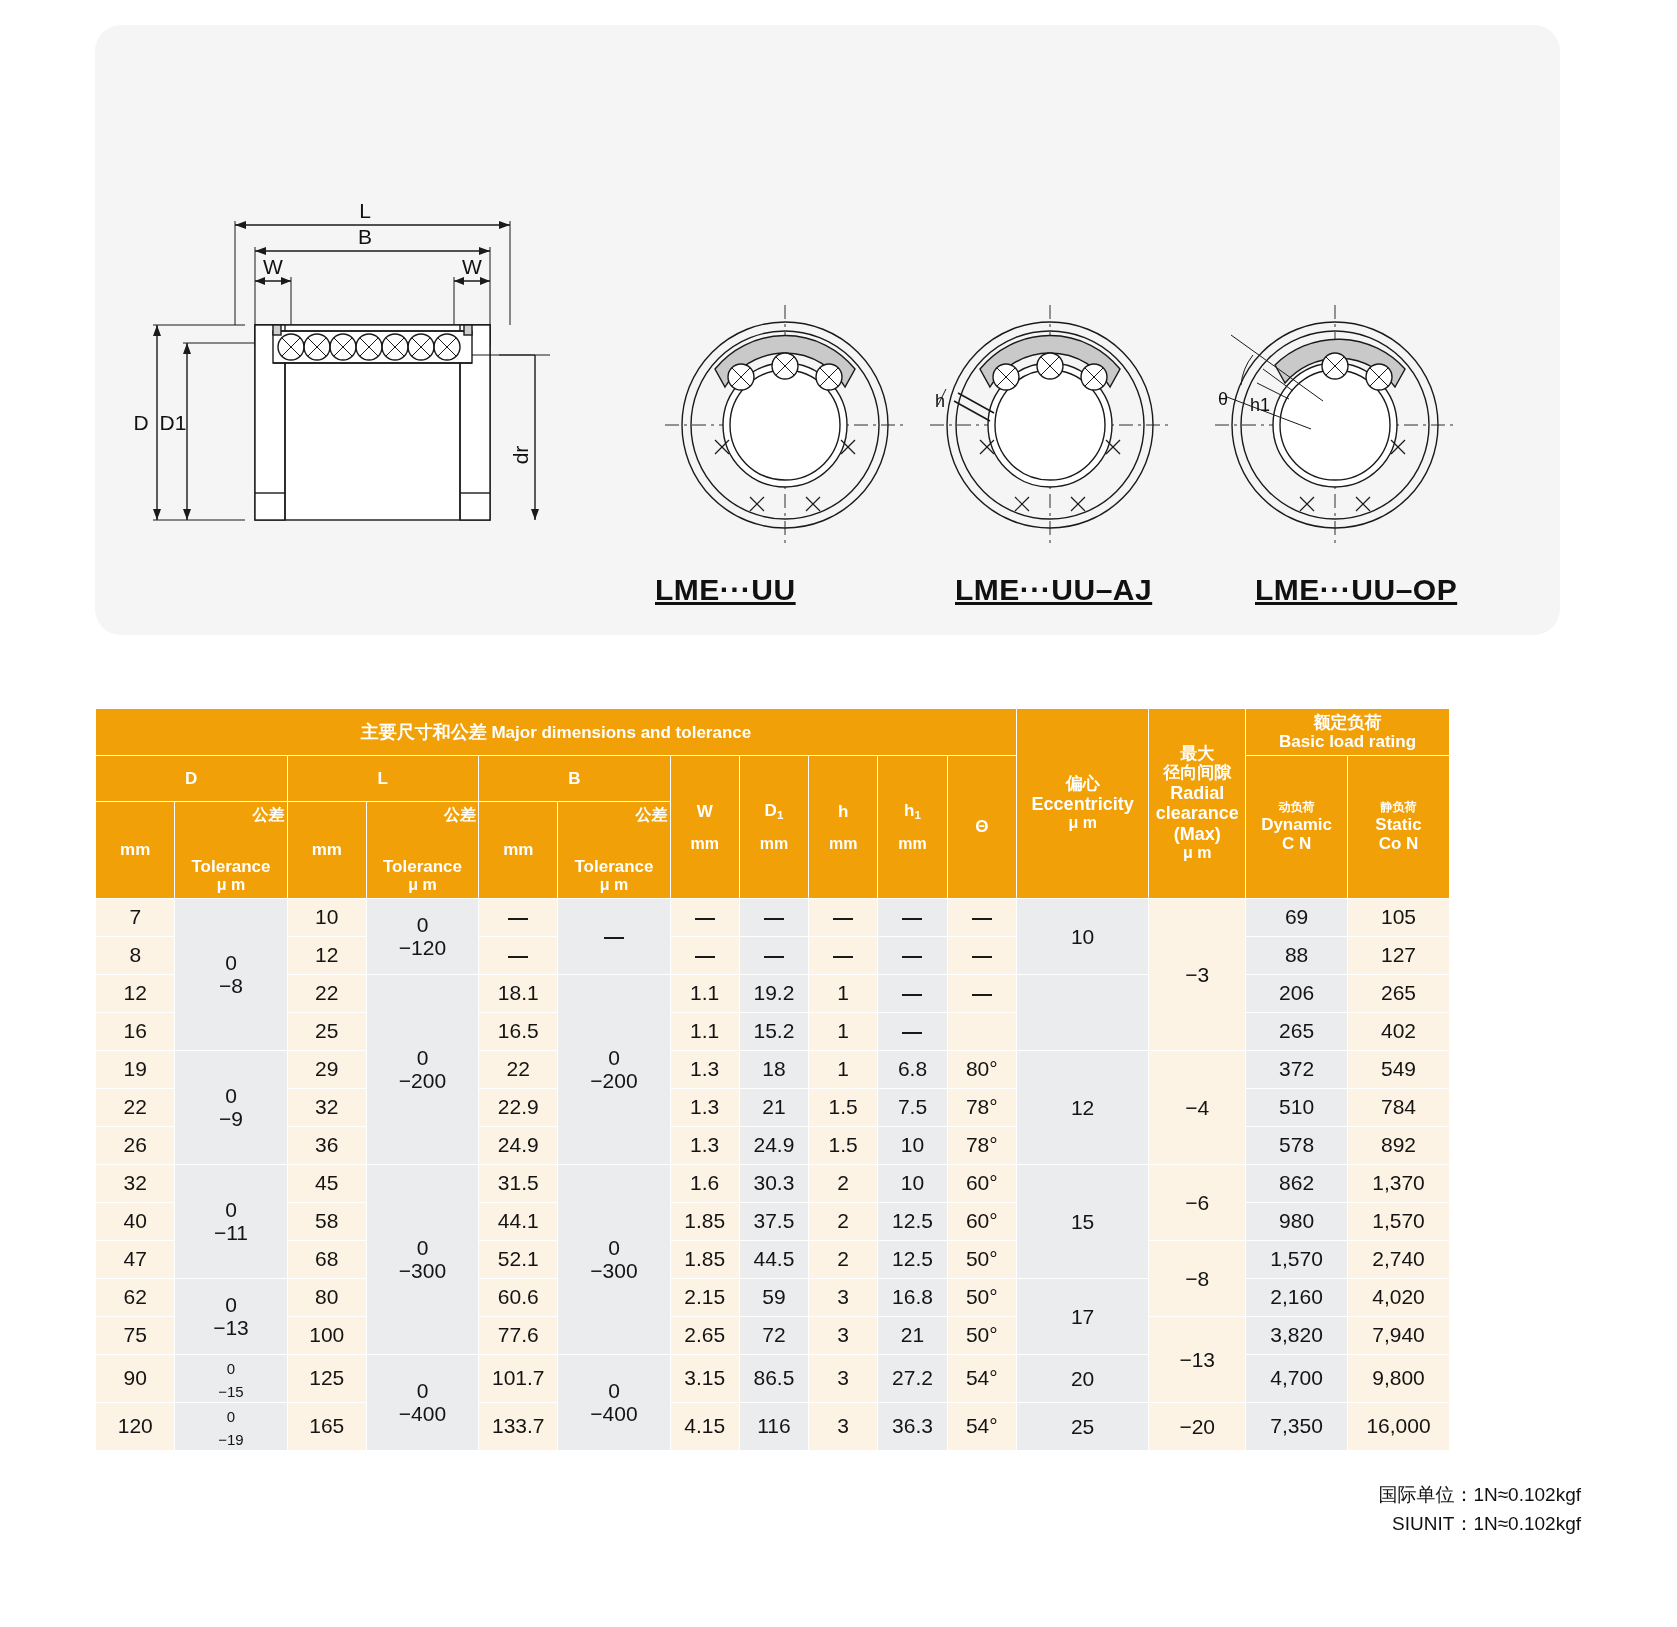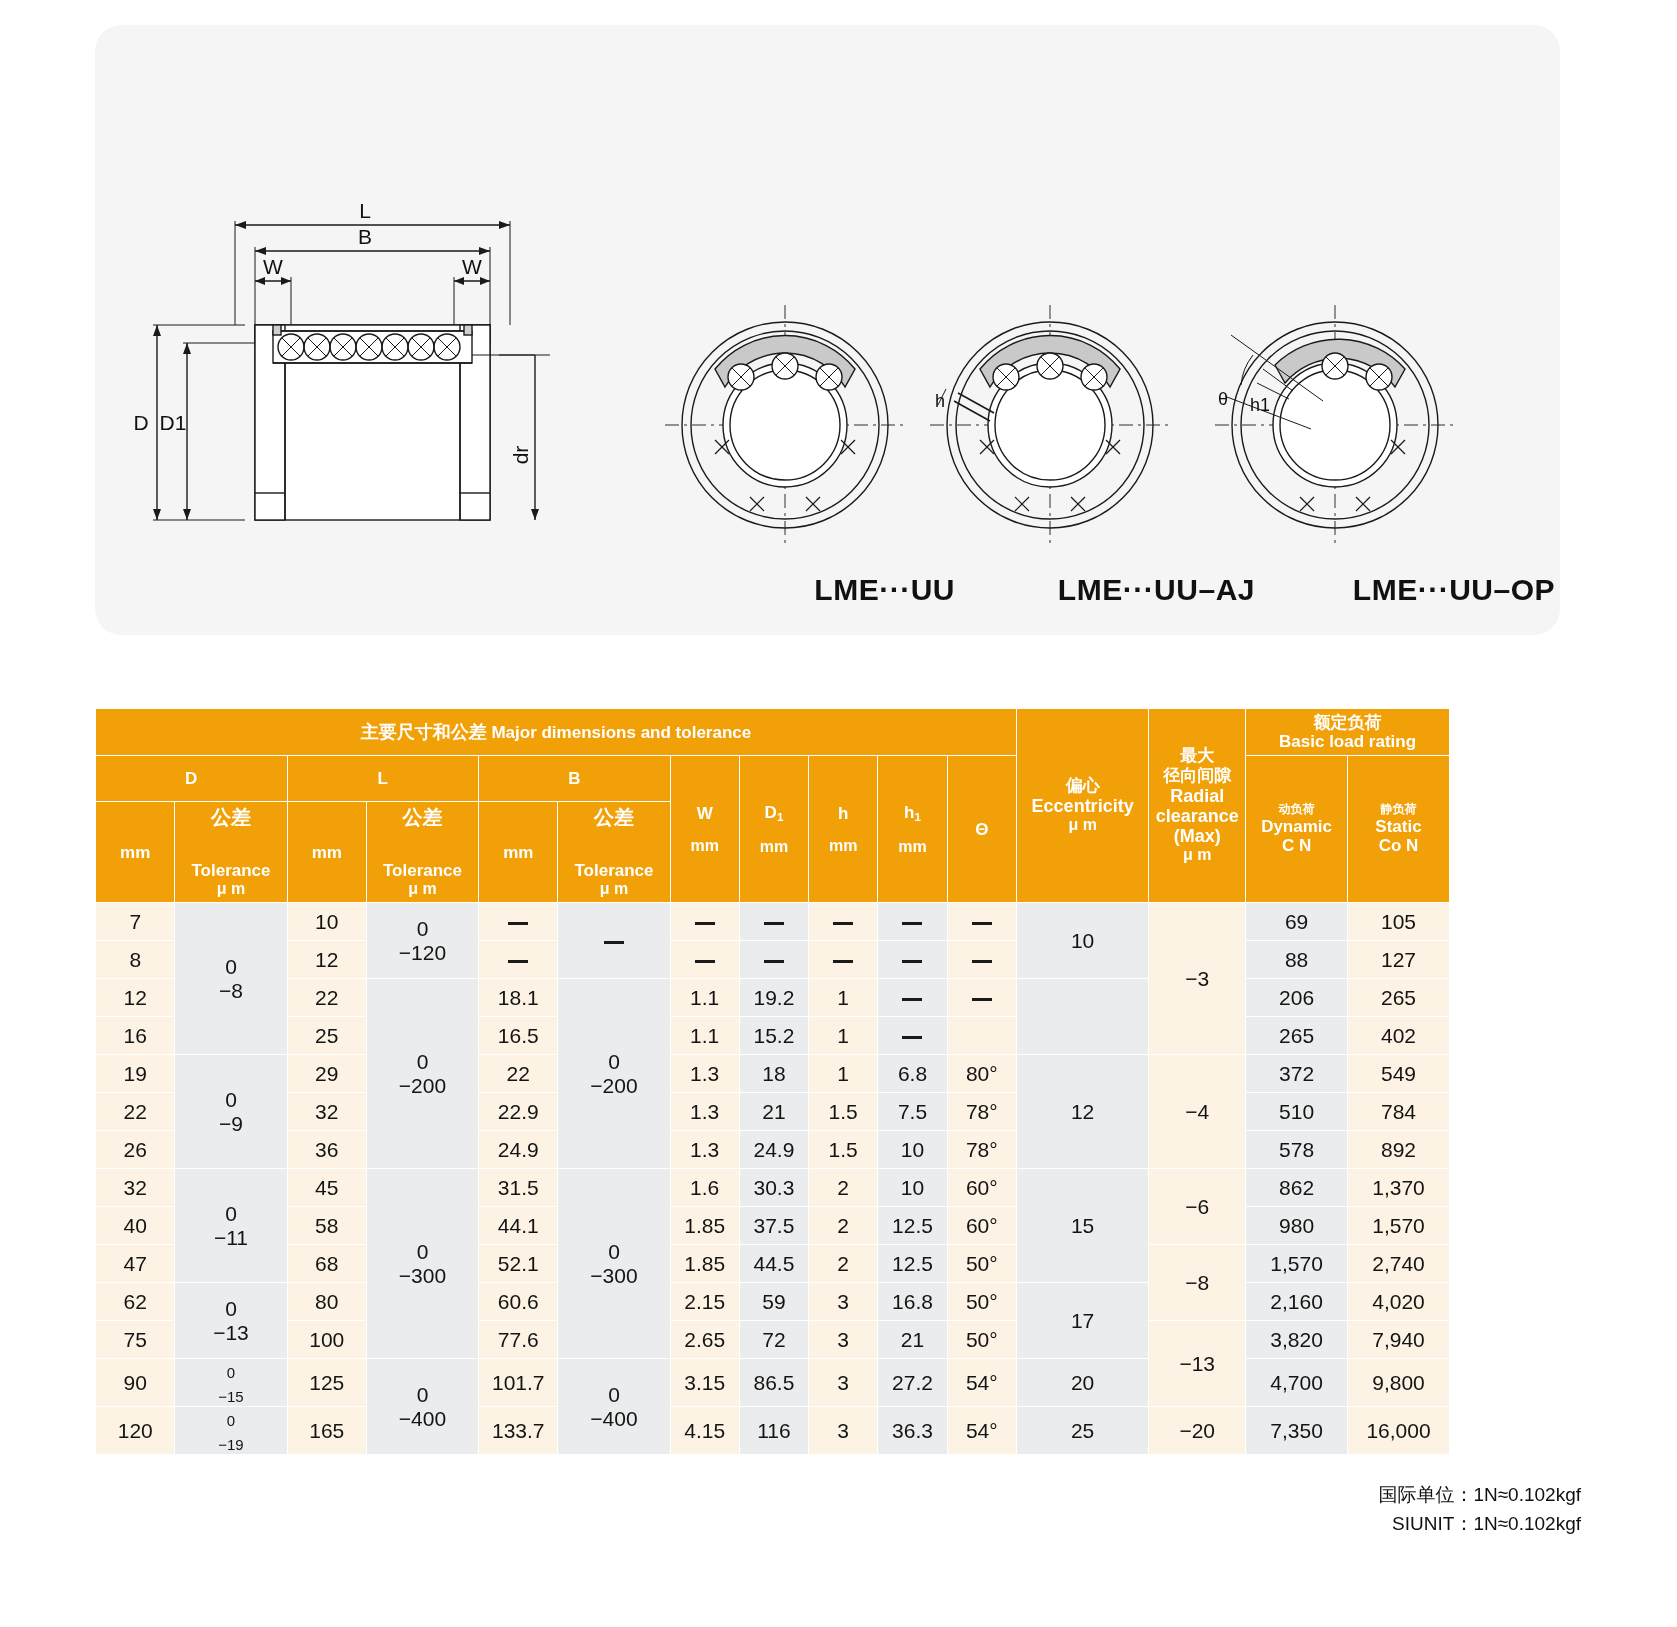--- a/index.html
+++ b/index.html
@@ -25,26 +25,27 @@
   .dwg-svg { position:absolute; left:0; top:0; }
 
   .model-labels {
     position: absolute;
     left: 560px; top: 548px;
     width: 900px;
     display: flex;
   }
   .model-label {
     flex: 1;
-    text-align: right;
+    text-align: left;
     font-size: 30px;
     font-weight: bold;
     letter-spacing: .5px;
     color: #111;
     font-family: "Liberation Sans", sans-serif;
+    text-decoration: underline;
   }
 
   
   #spec-table-wrap {
     position: absolute;
     left: 95px; top: 708px;
     width: 1355px;
   }
   table.spec {
     border-collapse: collapse;
@@ -62,21 +63,21 @@
     color: #ffffff;
     font-weight: bold;
     font-size: 17px;
     line-height: 1.12;
     padding: 4px 2px;
   }
   th.grp-title { font-size: 19px; height: 44px; }
   th.grp-title .cn { font-weight: bold; font-size: 18px; }
   th.sub { height: 46px; font-size: 21px; }
   th.unit { height: 80px; font-size: 17px; }
-  th.unit .cn { display:block; font-size:20px; font-weight:bold; }
+  th.unit .cn { display:block; font-size:16px; font-weight:bold;text-align:right; }
   th.unit .en { display:block; font-size:17px; font-weight:bold;margin-top:33px; }
   th.unit .mu { display:block; font-size:16px; font-weight:bold; }
   th.tall { height: 126px; font-size: 18px; line-height:1.15; }
   th.tall .cn { display:block; font-size:17px;font-family:Liberation Mono, monospace; }
   th.tall .en { display:block; font-size:18px; }
   th.tall .mu { display:block; font-size:16px; }
   th.blrow { height: 44px; font-size: 19px; }
   th.ld { height: 82px; font-size:17px; line-height:1.15;}
   th.ld .cn { display:block; font-size:12px; }
   th.ld .en { display:block; font-size:17px; }

